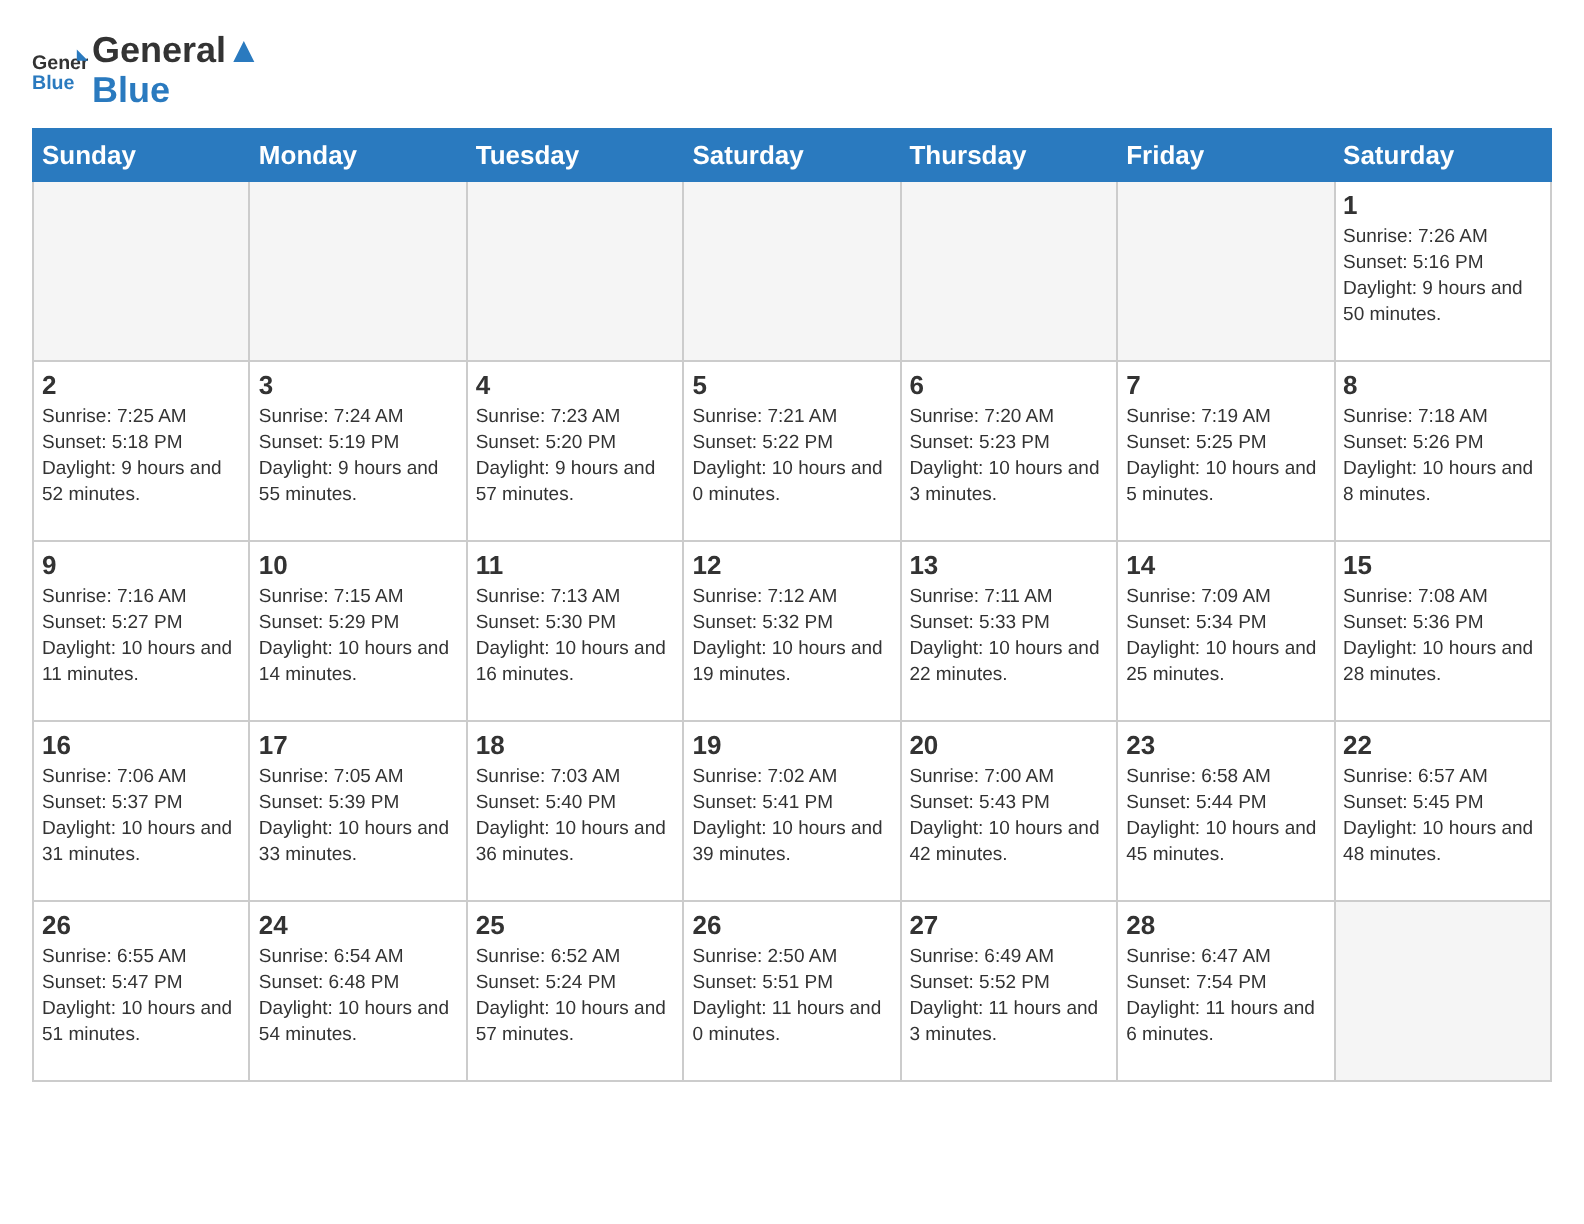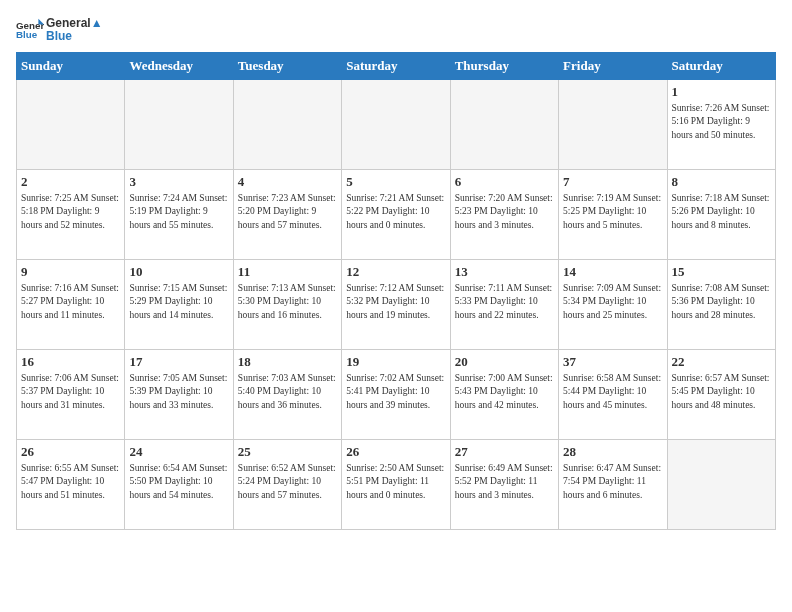--- a/index.html
+++ b/index.html
@@ -34,21 +34,20 @@
       color: #333;
     }
     .subtitle {
       font-size: 14px;
       color: #555;
     }
     .calendar {
       width: 100%;
       border-collapse: collapse;
       table-layout: fixed;
-      font-family: Liberation Serif, serif;
     }
     .calendar th {
       background: #2a7abf;
       color: #fff;
       font-size: 13px;
       padding: 5px 4px;
       text-align: left;
       border: 1px solid #2a7abf;
     }
     .calendar td {
@@ -79,34 +78,34 @@
 <body>
 
 <div class="header-area">
   <div class="logo">
     <svg class="logo-icon" viewBox="0 0 40 40">
       <text x="0" y="18" font-size="14" font-weight="bold" fill="#333">General</text>
       <text x="0" y="32" font-size="14" font-weight="bold" fill="#2a7abf">Blue</text>
       <polygon points="32,4 40,12 32,12" fill="#2a7abf"></polygon>
     </svg>
     <div>
-      <div style="font-size:12px;font-weight:bold;color:#333;line-height:1.1;">General<span style="color:#2a7abf;">▲</span><br><span style="color:#2a7abf;">Blue</span></div>
+      <div style="font-size:18px;font-weight:bold;color:#333;line-height:1.1;">General<span style="color:#2a7abf;">▲</span><br><span style="color:#2a7abf;">Blue</span></div>
     </div>
   </div>
   <div class="title-block">
     <div class="main-title"></div>
     <div class="subtitle"></div>
   </div>
 </div>
 
 <table class="calendar">
   <thead>
     <tr id="header-row">
         <th>Sunday</th>
-        <th>Wednesday</th>
+        <th>Monday</th>
         <th>Tuesday</th>
         <th>Saturday</th>
         <th>Thursday</th>
         <th>Friday</th>
         <th>Saturday</th>
       </tr>
   </thead>
   <tbody id="calendar-body">
   <tr>
         <td class="empty"></td>
@@ -235,21 +234,21 @@
 Sunset: 5:41 PM
 Daylight: 10 hours and 39 minutes.</div>
         </td>
         <td>
           <span class="day-num">20</span>
           <div class="day-info">Sunrise: 7:00 AM
 Sunset: 5:43 PM
 Daylight: 10 hours and 42 minutes.</div>
         </td>
         <td>
-          <span class="day-num">37</span>
+          <span class="day-num">23</span>
           <div class="day-info">Sunrise: 6:58 AM
 Sunset: 5:44 PM
 Daylight: 10 hours and 45 minutes.</div>
         </td>
         <td>
           <span class="day-num">22</span>
           <div class="day-info">Sunrise: 6:57 AM
 Sunset: 5:45 PM
 Daylight: 10 hours and 48 minutes.</div>
         </td>
@@ -257,21 +256,21 @@
       <tr>
         <td>
           <span class="day-num">26</span>
           <div class="day-info">Sunrise: 6:55 AM
 Sunset: 5:47 PM
 Daylight: 10 hours and 51 minutes.</div>
         </td>
         <td>
           <span class="day-num">24</span>
           <div class="day-info">Sunrise: 6:54 AM
-Sunset: 5:50 PM
+Sunset: 6:48 PM
 Daylight: 10 hours and 54 minutes.</div>
         </td>
         <td>
           <span class="day-num">25</span>
           <div class="day-info">Sunrise: 6:52 AM
 Sunset: 5:24 PM
 Daylight: 10 hours and 57 minutes.</div>
         </td>
         <td>
           <span class="day-num">26</span>

